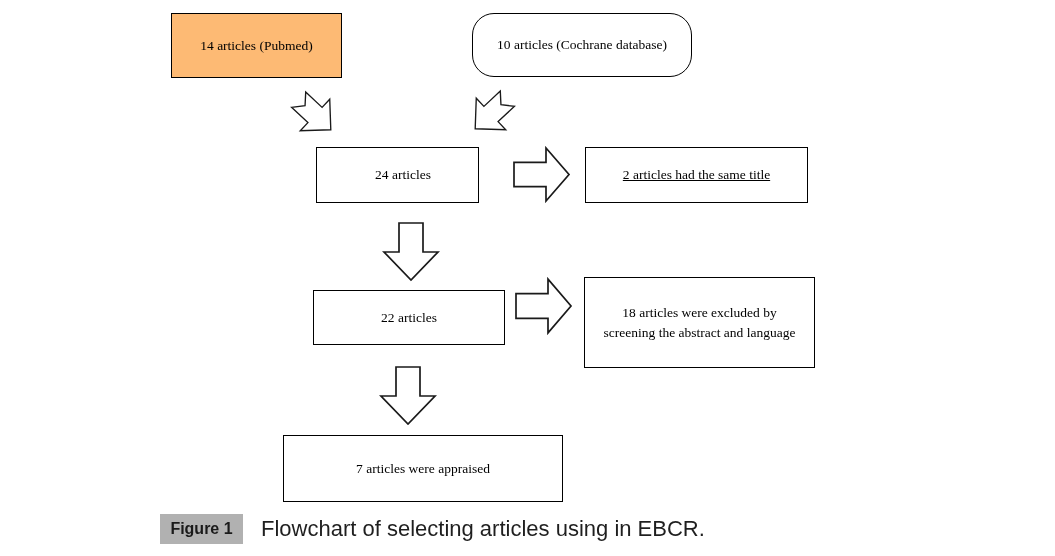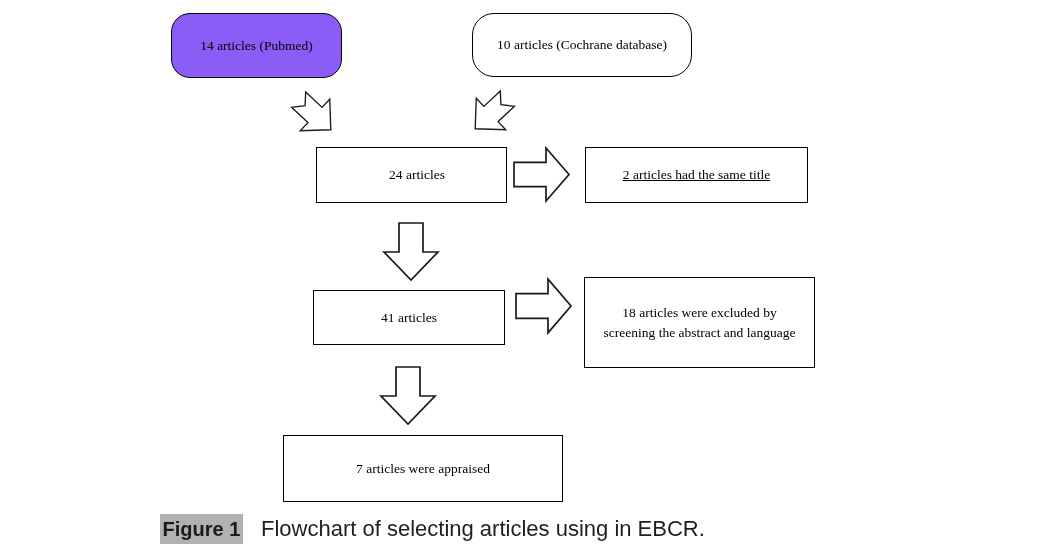--- a/index.html
+++ b/index.html
@@ -53,53 +53,53 @@
     display: flex;
     align-items: center;
     font-family: "Liberation Sans", "DejaVu Sans", sans-serif;
   }
   .caption-label {
     display: inline-flex;
     align-items: center;
     justify-content: center;
     width: 83px;
     height: 30px;
-    font-size: 20px;
+    font-size: 16px;
     font-weight: bold;
     color: #1a1a1a;
   }
   .caption-text {
     margin-left: 18px;
     font-size: 22px;
     color: #1f1f1f;
   }
 
   
   .box-pubmed    { left: 171px; top: 13px;  width: 171px; height: 65px; }
   .box-cochrane  { left: 472px; top: 13px;  width: 220px; height: 64px; }
-  .box-merged    { left: 316px; top: 147px; width: 191px; height: 56px; padding-left: 21px; }
+  .box-merged    { left: 316px; top: 147px; width: 163px; height: 56px; padding-left: 21px; }
   .box-duplicates{ left: 585px; top: 147px; width: 223px; height: 56px; text-decoration: underline; }
   .box-screened  { left: 313px; top: 290px; width: 192px; height: 55px; }
   .box-excluded  { left: 584px; top: 277px; width: 231px; height: 91px; }
   .box-appraised { left: 283px; top: 435px; width: 280px; height: 67px; }
 
   
   .arr-diag-left  { left: 291px; top: 91px; width: 48px; height: 48px; }
   .arr-diag-right { left: 467px; top: 90px; width: 48px; height: 48px; }
   .arr-right-1    { left: 513px; top: 146px; width: 58px; height: 57px; }
   .arr-down-1     { left: 382px; top: 222px; width: 58px; height: 60px; }
   .arr-right-2    { left: 515px; top: 277px; width: 58px; height: 58px; }
   .arr-down-2     { left: 379px; top: 366px; width: 58px; height: 60px; }
 </style>
 </head>
 <body>
 
 <div class="canvas">
 
-  <div class="fc-box box-pubmed" style="background: #8b5cf6; border-color: rgb(0, 0, 0); border-radius: 19px;">
+  <div class="fc-box box-pubmed" style="background: #fdba74; border-color: rgb(0, 0, 0);">
     <span>14 articles (Pubmed)</span>
   </div>
   <div class="fc-box box-cochrane" style="background: rgb(255, 255, 255); border-color: rgb(0, 0, 0); border-radius: 22px;">
     <span>10 articles (Cochrane database)</span>
   </div>
 
   <div class="arrow rot-left arr-diag-left">
     <svg viewBox="0 0 60 60" preserveAspectRatio="none">
       <polygon points="17,2 30,13 43,2 43,30 57,30 30,57 3,30 17,30" style="fill: rgb(255, 255, 255); stroke: rgb(26, 26, 26);"></polygon>
     </svg>
@@ -122,21 +122,21 @@
     <span>2 articles had the same title</span>
   </div>
 
   <div class="arrow arr-down-1">
     <svg viewBox="0 0 58 60" preserveAspectRatio="none">
       <polygon points="17,1 41,1 41,30 56,30 29,58 2,30 17,30" style="fill: rgb(255, 255, 255); stroke: rgb(26, 26, 26);"></polygon>
     </svg>
   </div>
 
   <div class="fc-box box-screened" style="background: rgb(255, 255, 255); border-color: rgb(0, 0, 0);">
-    <span>41 articles</span>
+    <span>22 articles</span>
   </div>
   <div class="arrow arr-right-2">
     <svg viewBox="0 0 58 56" preserveAspectRatio="none">
       <polygon points="1,16 33,16 33,2 56,28 33,54 33,40 1,40" style="fill: rgb(255, 255, 255); stroke: rgb(26, 26, 26);"></polygon>
     </svg>
   </div>
   <div class="fc-box box-excluded" style="background: rgb(255, 255, 255); border-color: rgb(0, 0, 0); justify-content: center;">
     <span>18 articles were excluded by screening the abstract and language</span>
   </div>
 

